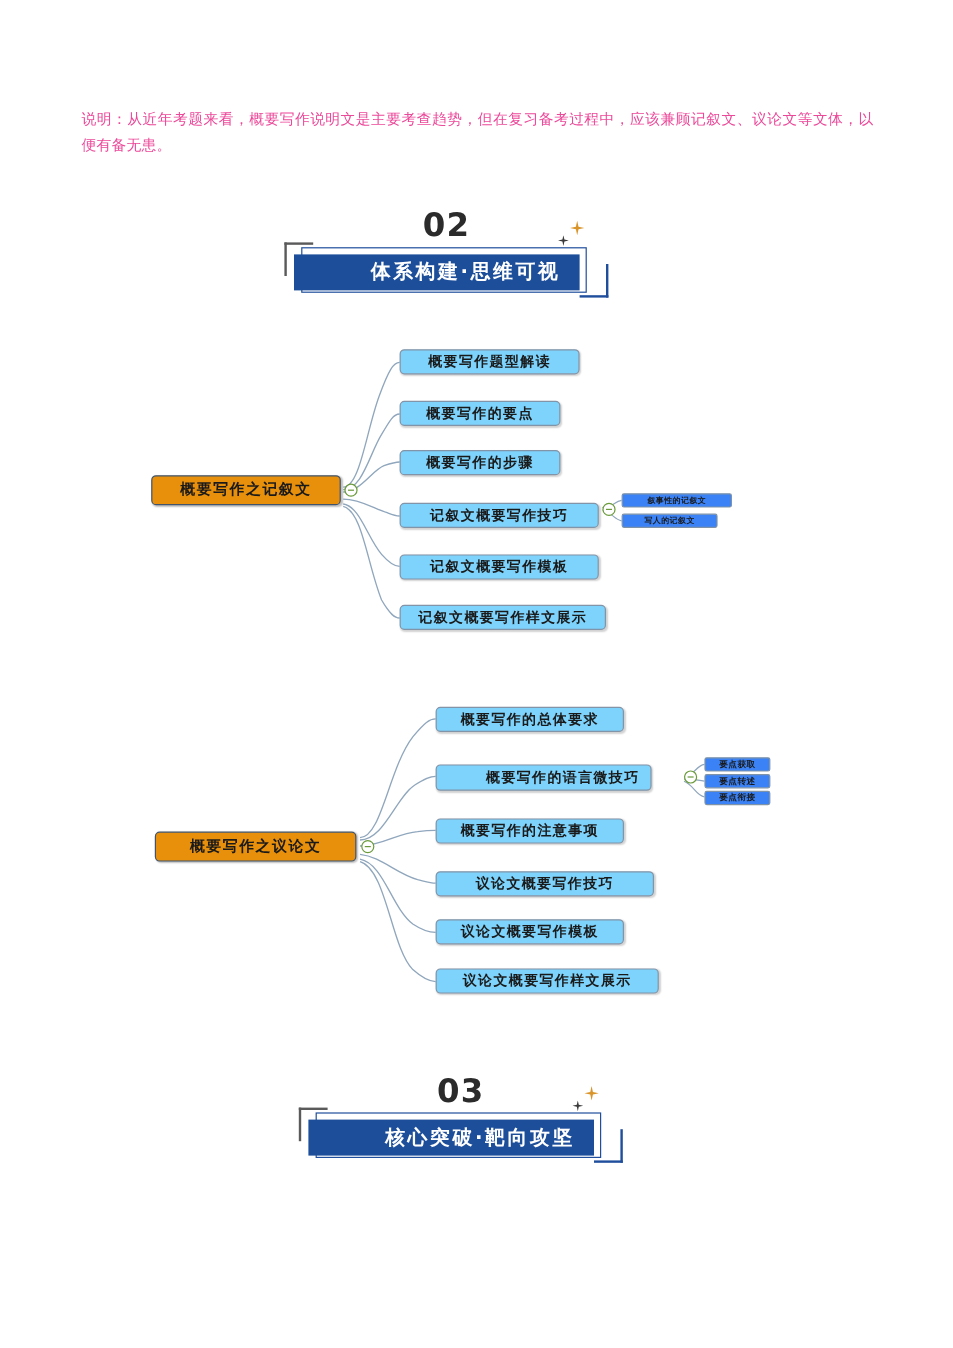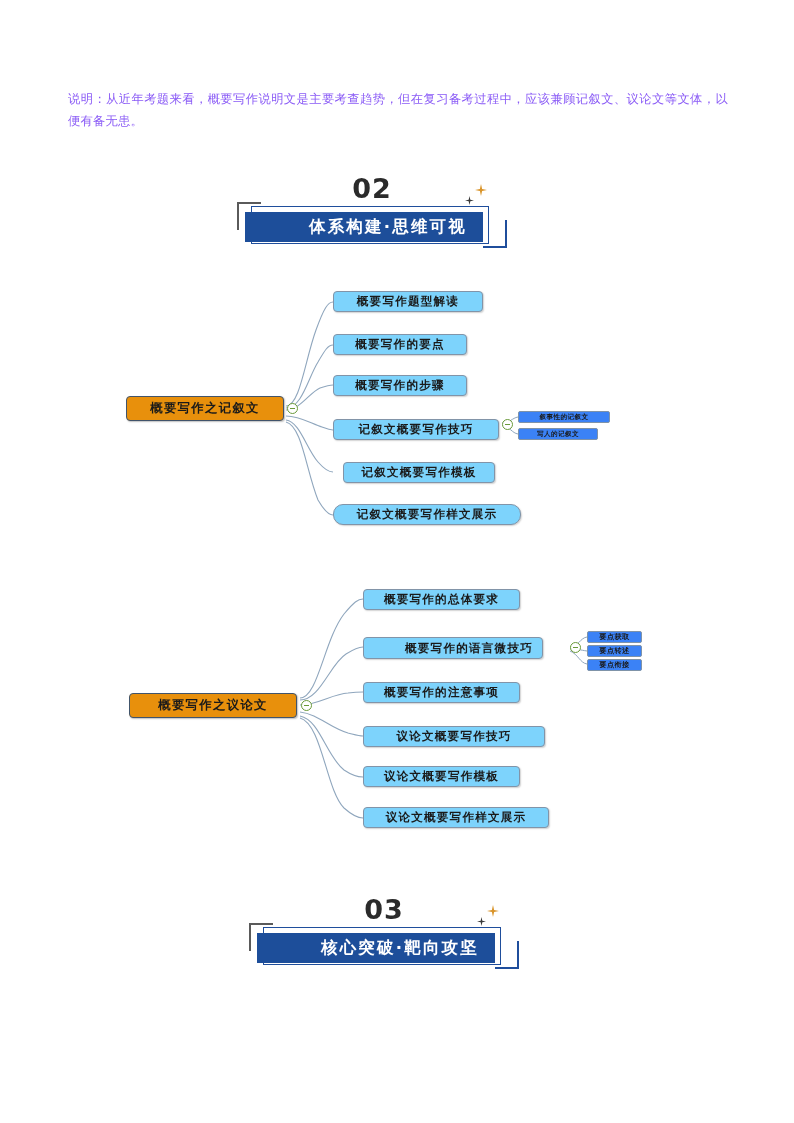--- a/index.html
+++ b/index.html
@@ -20,21 +20,21 @@
 
   
   .intro {
     position: absolute;
     left: 68px;
     top: 88px;
     width: 660px;
     font-family: "DejaVu Sans", "Liberation Sans", sans-serif;
     font-size: 12.3px;
     line-height: 22px;
-    color: #8b5cf6;
+    color: #ec4899;
     text-align: justify;
     letter-spacing: 0.2px;
   }
 
   
   .banner {
     position: absolute;
     width: 270px;
     height: 76px;
   }
@@ -235,24 +235,24 @@
     <div class="node branch" style="left:333px; top:334px; width:134px; height:21px;">
       <span>概要写作的要点</span>
     </div>
     <div class="node branch" style="left:333px; top:375px; width:134px; height:21px;">
       <span>概要写作的步骤</span>
     </div>
     <div class="node branch" style="left:333px; top:419px; width:166px; height:21px;">
       <span>记叙文概要写作技巧</span>
     </div>
     <div class="toggle" style="left:502px; top:419px;"></div>
-    <div class="node branch" style="left:343px; top:462px; width:152px; height:21px;">
+    <div class="node branch" style="left:333px; top:462px; width:166px; height:21px;">
       <span>记叙文概要写作模板</span>
     </div>
-    <div class="node branch" style="left:333px; top:504px; width:188px; height:21px;border-radius:10px;">
+    <div class="node branch" style="left:333px; top:504px; width:172px; height:21px;">
       <span>记叙文概要写作样文展示</span>
     </div>
 
     <div class="node leaf small" style="left:518px; top:411px; width:92px; height:12px;">
       <span>叙事性的记叙文</span>
     </div>
     <div class="node leaf small" style="left:518px; top:428px; width:80px; height:12px;">
       <span>写人的记叙文</span>
     </div>
   </div>

